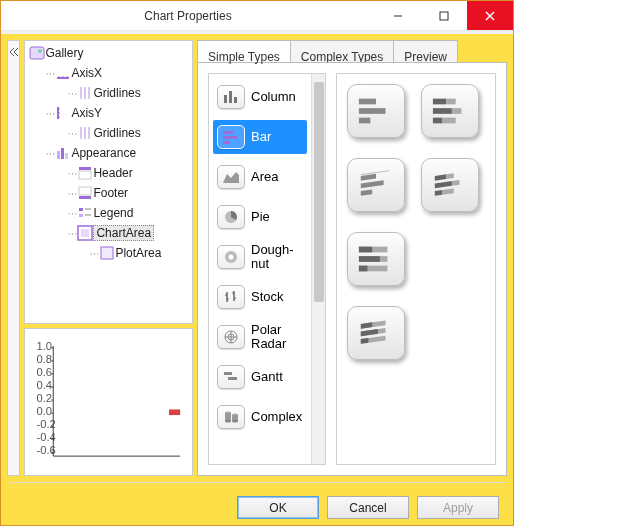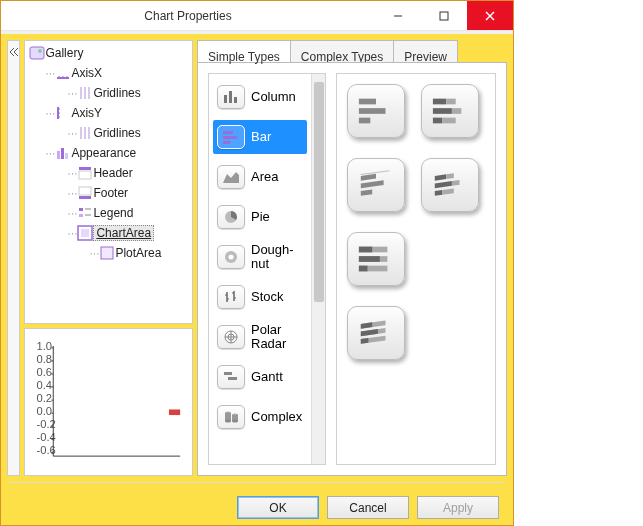--- a/index.html
+++ b/index.html
@@ -17,21 +17,21 @@
 .collapse-handle { width: 14px; border: 1px solid #ccc; background: #f7f7f7; display: flex; align-items: flex-start; justify-content: center; padding-top: 6px; cursor: pointer; }
 .left-col { width: 178px; display: flex; flex-direction: column; gap: 4px; min-height: 0; }
 .tree-panel { flex: 1; border: 1px solid #ccc; background: #fff; overflow: auto; padding: 2px; }
 .tree-node { display: flex; align-items: center; height: 20px; gap: 0; white-space: nowrap; padding-left: 2px; }
 .tree-node.d1 { padding-left: 18px; }
 .tree-node.d2 { padding-left: 40px; }
 .tree-node.d3 { padding-left: 62px; }
 .dotline { color: #999; font-size: 10px; }
 .node-icon { width: 16px; height: 16px; display: flex; align-items: center; justify-content: center; }
 .node-label { color: #222; }
-.node-label.selected { border: 1px dotted #888; background: #e8e8e8; padding: 0 2px; text-decoration: underline; }
+.node-label.selected { border: 1px dotted #888; background: #e8e8e8; padding: 0 2px; }
 .preview-panel { height: 148px; border: 1px solid #ccc; background: #fff; padding: 4px; display: flex; align-items: center; justify-content: center; }
 .preview-panel svg { width: 100%; height: 100%; }
 .right-col { flex: 1; display: flex; flex-direction: column; min-height: 0; }
 .tabs { display: flex; height: 22px; }
 .tab { padding: 9px 10px; border: 1px solid #bbb; background: #f4f4f4; color: #333; border-bottom: none; margin-right: -1px; cursor: pointer; }
 .tab.active { background: #fff; position: relative; z-index: 2; }
 .tab-content { flex: 1; border: 1px solid #bbb; background: #fff; display: flex; padding: 10px; gap: 10px; min-height: 0; }
 .type-list-wrap { width: 118px; border: 1px solid #d0d0d0; background: #fff; display: flex; min-height: 0; }
 .type-list { flex: 1; overflow-y: auto; padding: 6px 4px; display: flex; flex-direction: column; gap: 6px; }
 .type-item { display: flex; align-items: center; gap: 6px; height: 34px; padding: 2px 4px; border-radius: 2px; cursor: pointer; }

